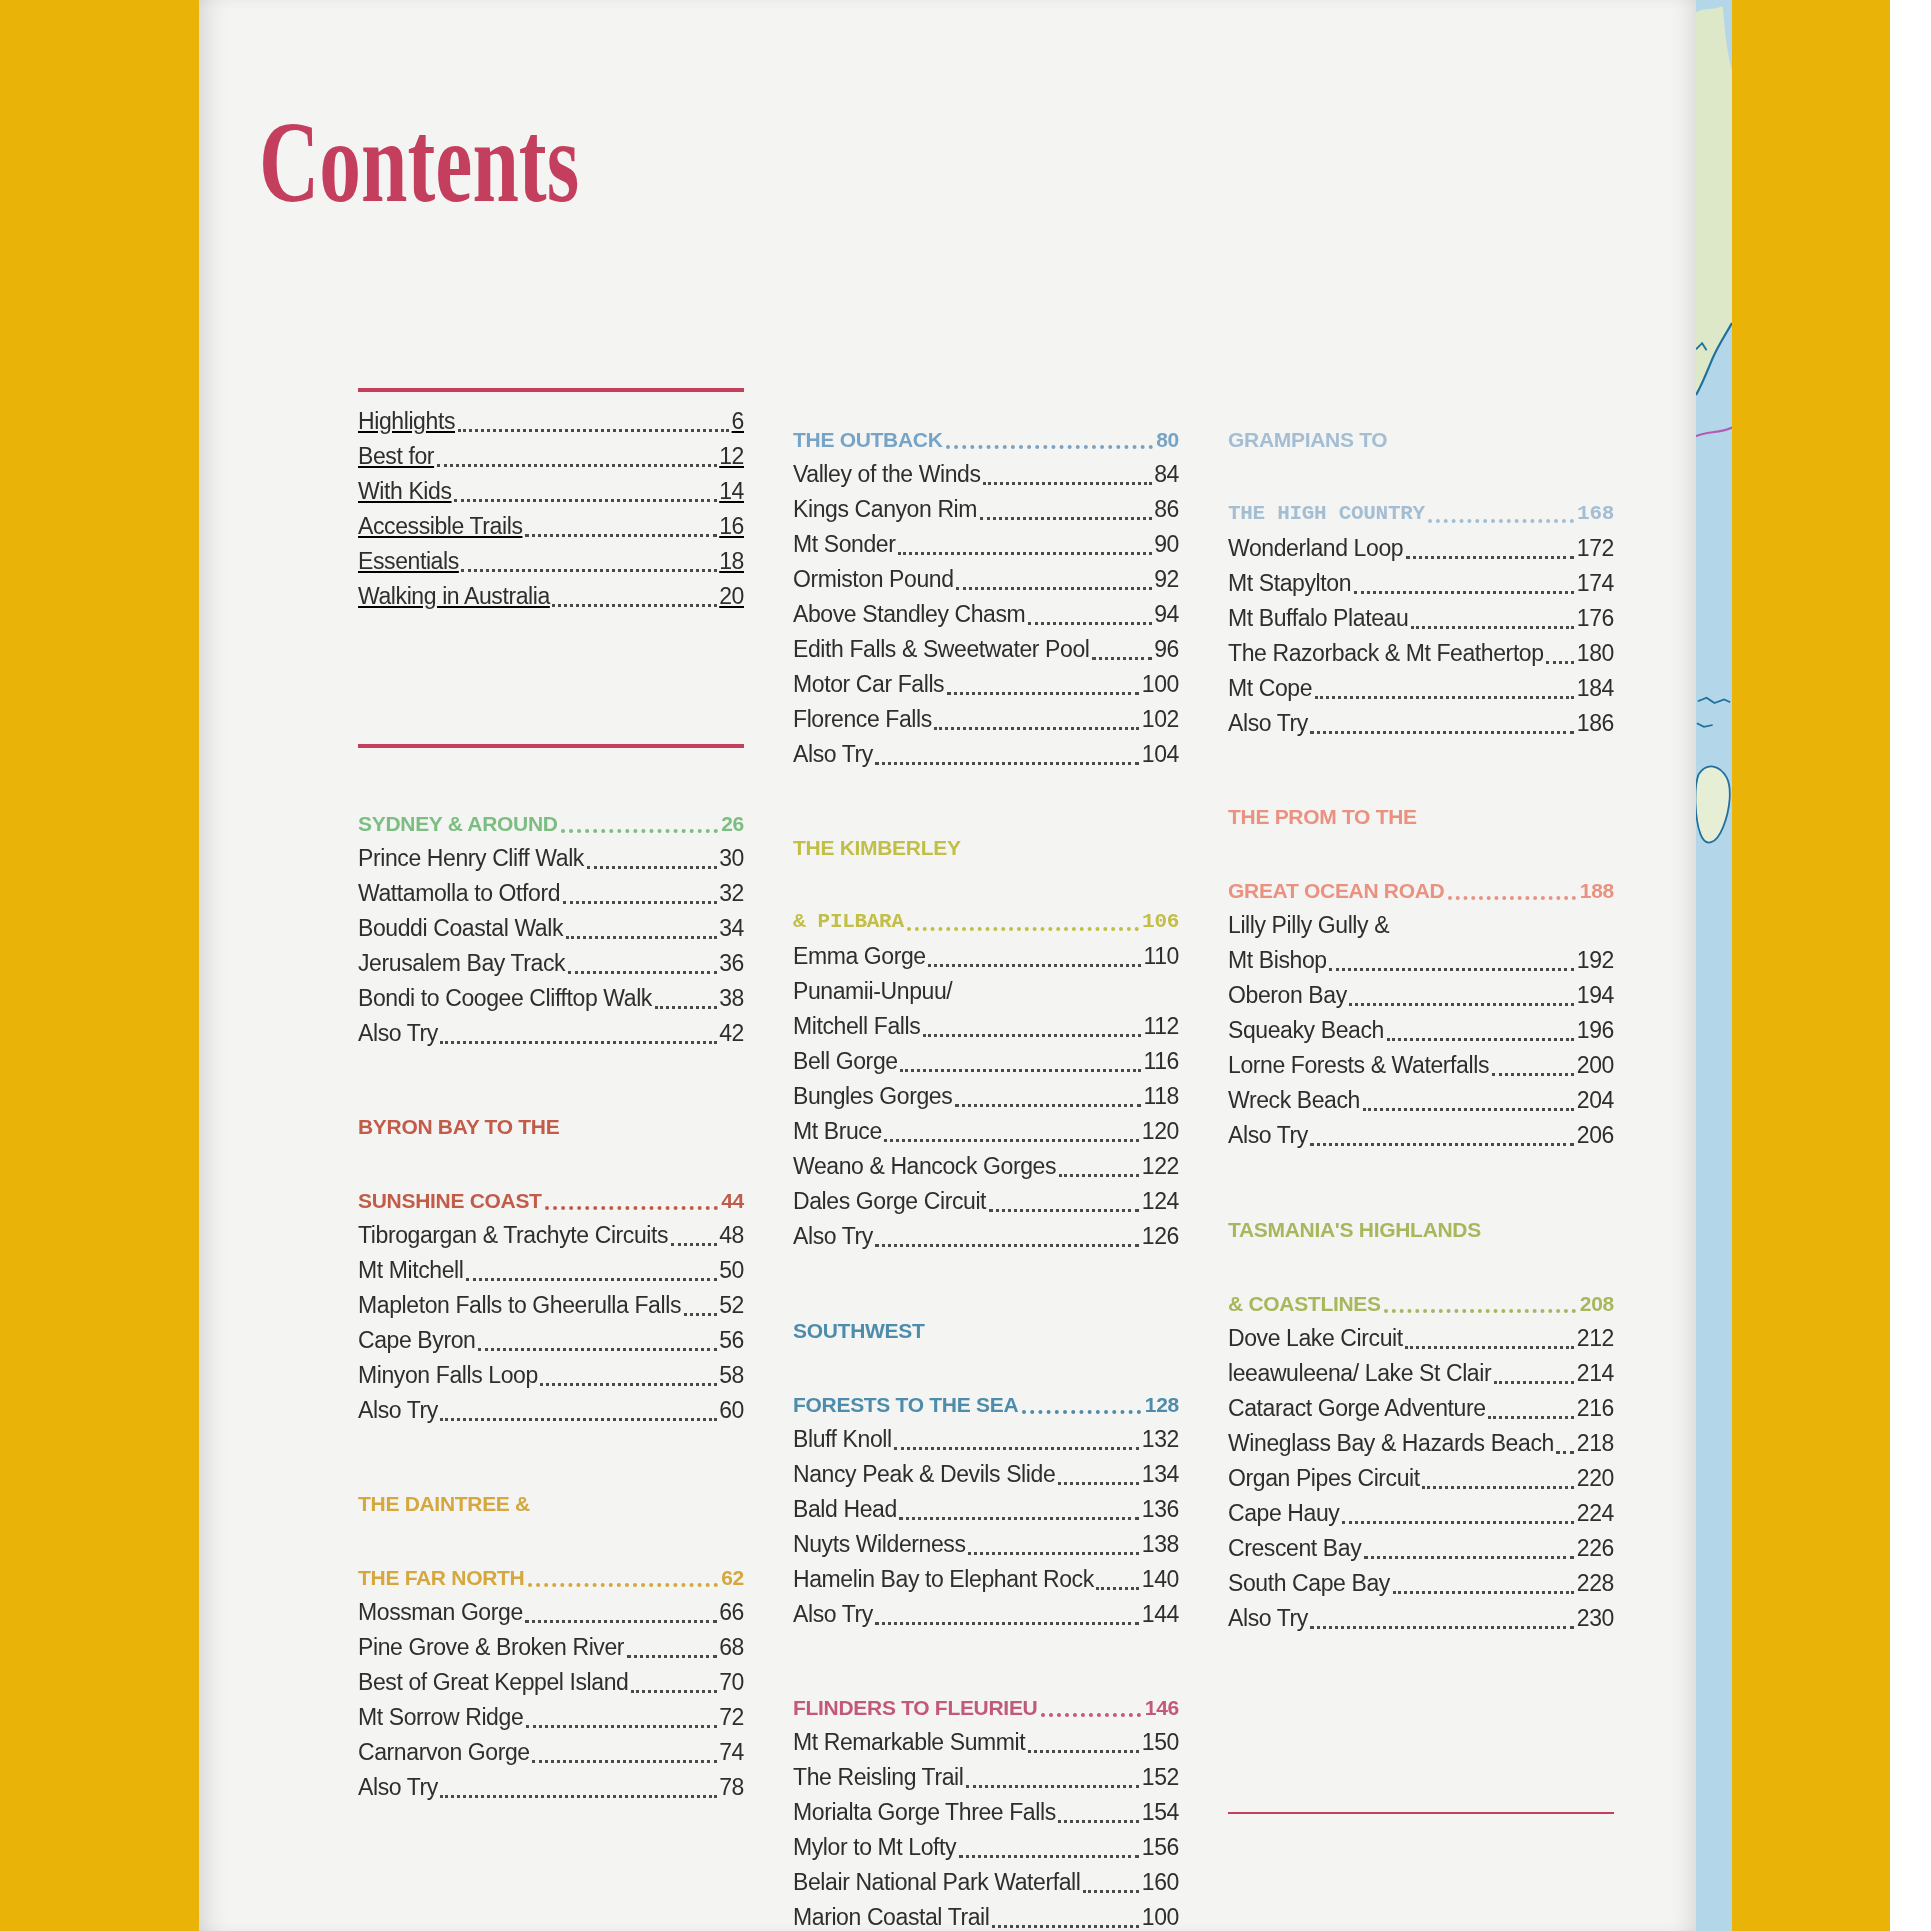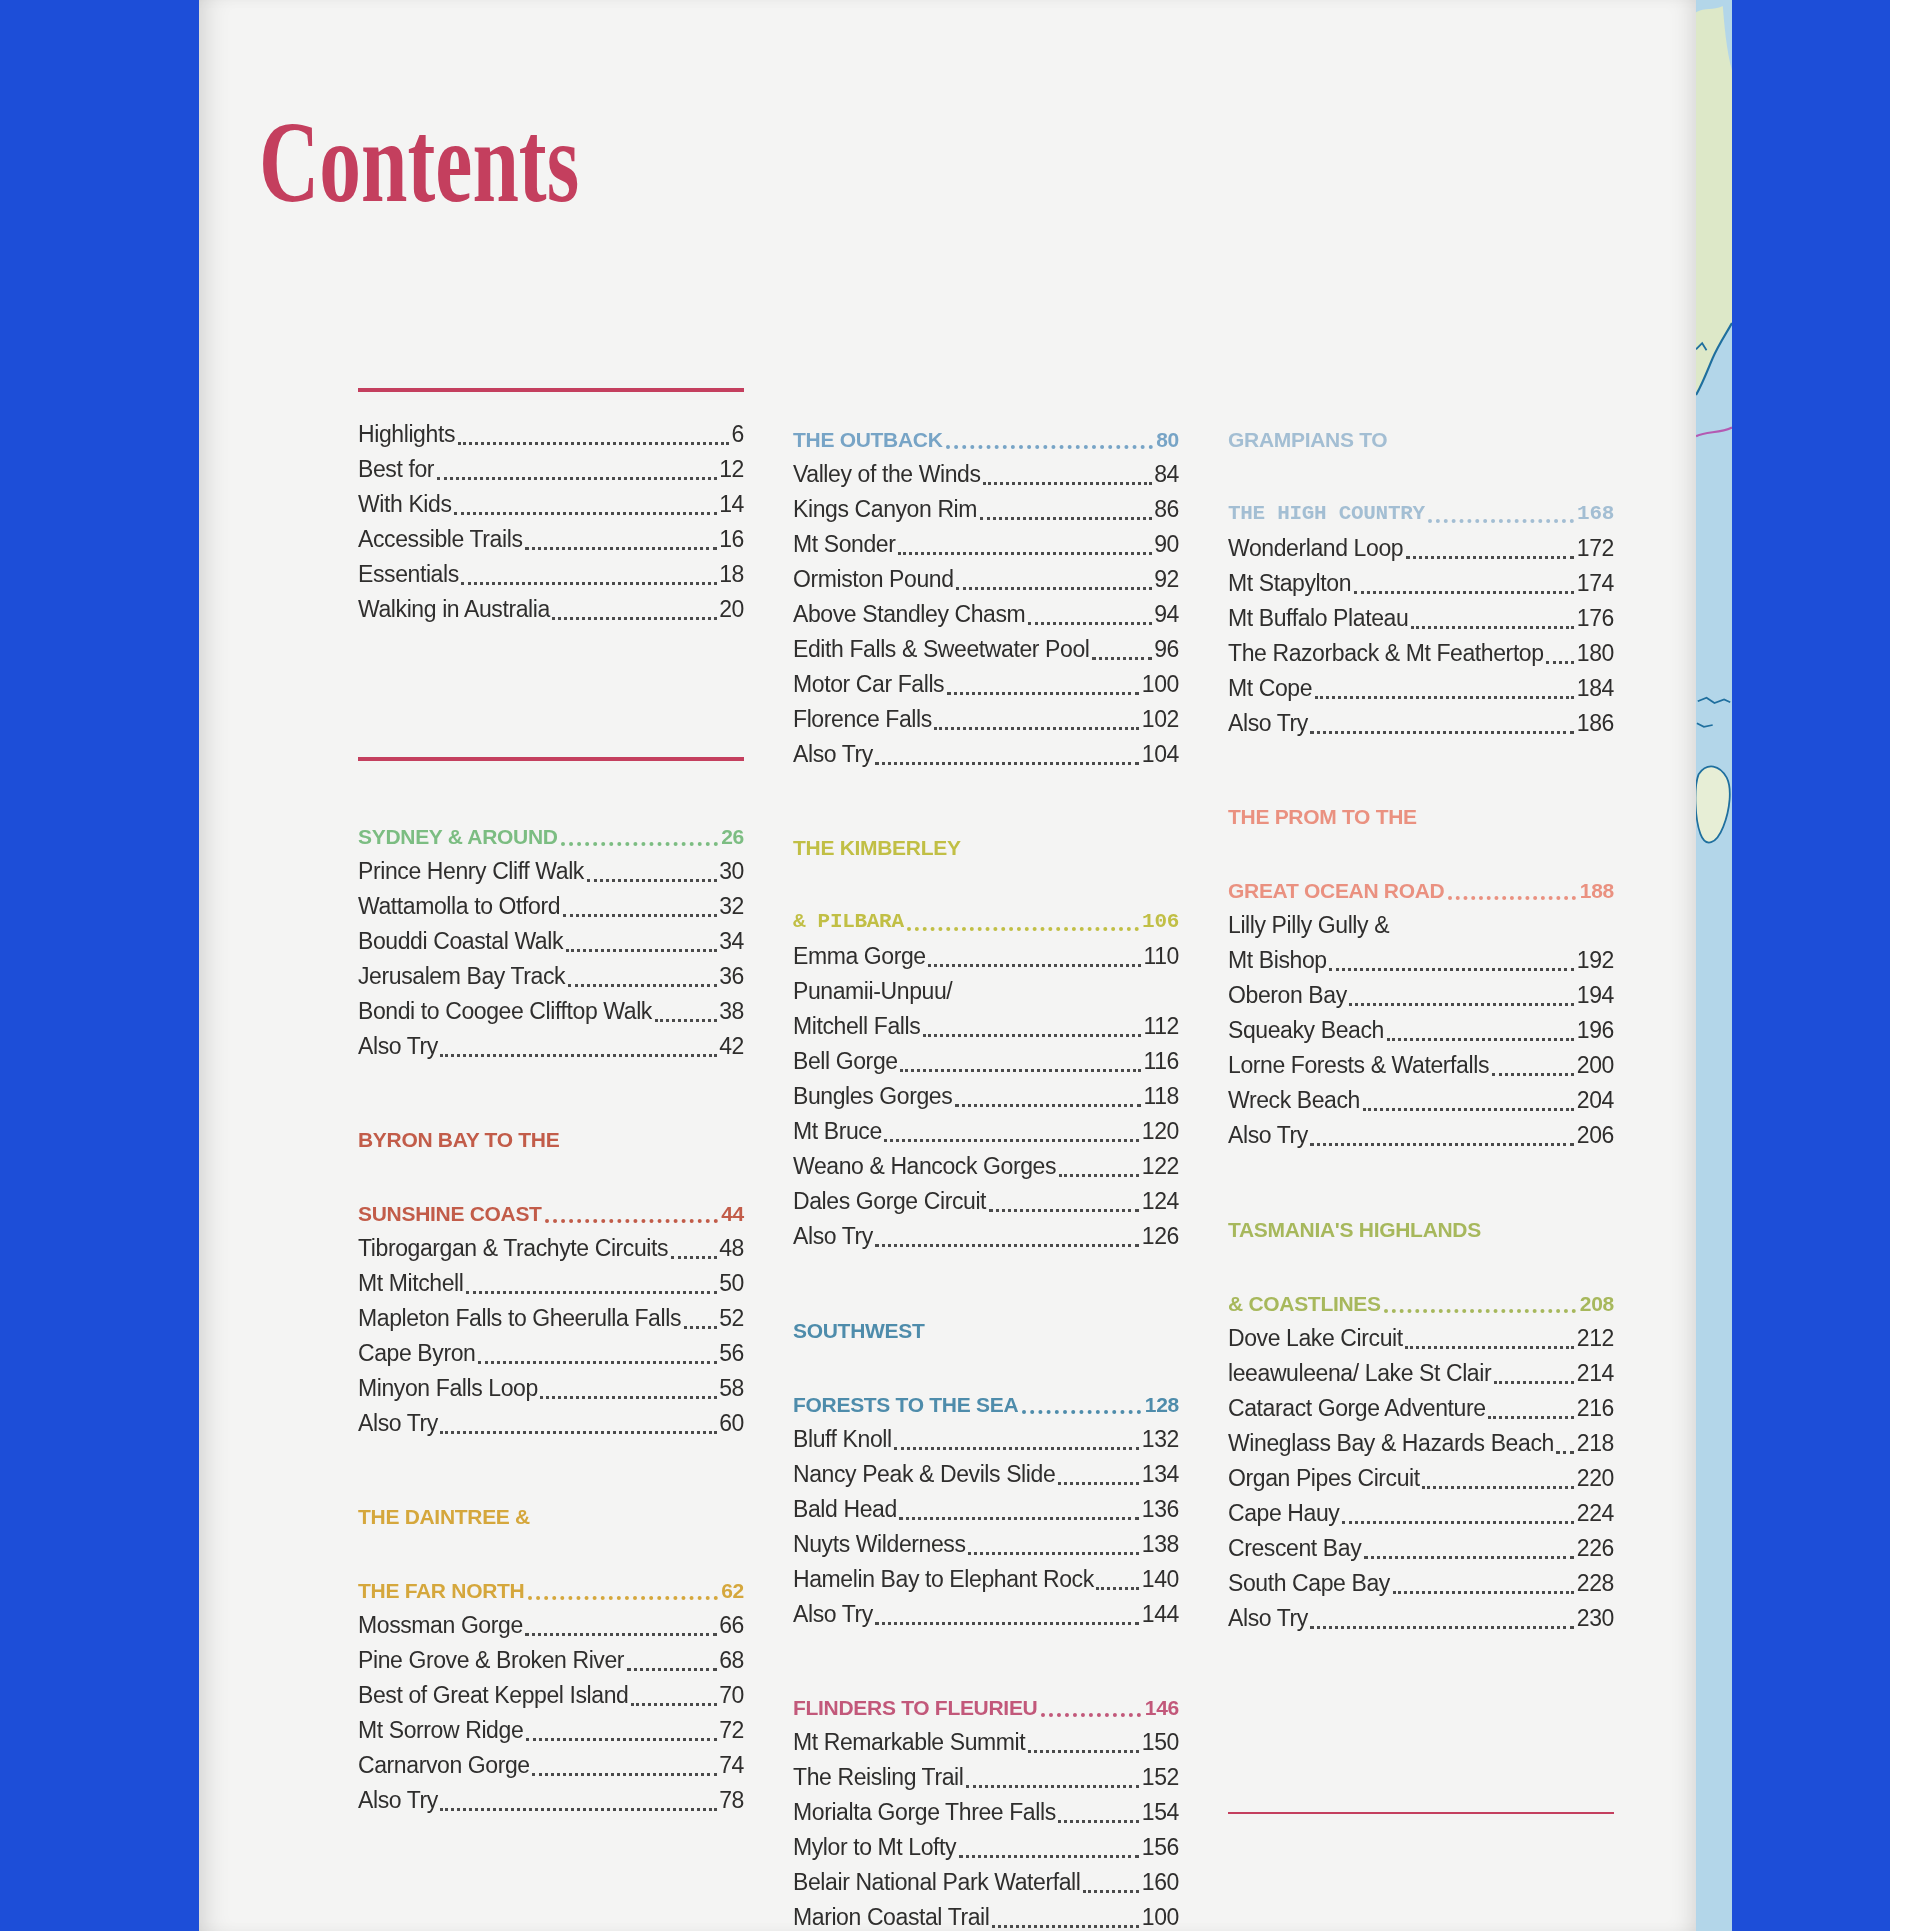--- a/index.html
+++ b/index.html
@@ -1,21 +1,21 @@
 <!DOCTYPE html>
 <html style="font-size:14px"><head>
 <meta charset="utf-8">
 <style>
   html,body{margin:0;padding:0;}
   body{
     width:1931px;height:1931px;background:#ffffff;
     font-family:"Liberation Sans",sans-serif;
     -webkit-font-smoothing:antialiased;
   }
-  .canvas{position:relative;width:1890px;height:1931px;background:#1d4ed8;overflow:hidden;}
+  .canvas{position:relative;width:1890px;height:1931px;background:#eab308;overflow:hidden;}
 
   
   .page{
     position:absolute;left:199px;top:0;width:1497px;height:1931px;
     background:#f4f4f3;
     box-shadow:inset 21px 0 30px -21px rgba(0,0,0,.20), inset -16px 0 23px -14px rgba(0,0,0,.15);
   }
 
   
   .title{
@@ -29,21 +29,21 @@
   .cols{position:absolute;left:159px;top:383px;display:flex;gap:49px;}
   .col{width:386px;display:flex;flex-direction:column;}
 
   .block{margin-top:19.3px;}
   .col .block:first-child{margin-top:0;}
   .block.standalone{margin-top:125px;}
 
   .major-heading{font-size:33px;font-weight:700;line-height:39px;letter-spacing:-0.4px;white-space:nowrap;}
   .rule{height:3.5px;margin-top:5.3px;}
   .rule.thin{height:2.6px;margin-top:0;}
-  .major .entries{margin-top:25px;}
+  .major .entries{margin-top:12px;text-decoration:underline;}
 
   .sec-line{font-size:21px;font-weight:700;line-height:35px;letter-spacing:-0.3px;margin-top:39px;}
   .sec-line .lbl{white-space:nowrap;}
   .sec-line .dots{border-bottom:4px dotted currentColor;margin:0 3.5px 8px 3.5px;}
   .sec-pg{font-weight:700;}
 
   .entries{display:flex;flex-direction:column;}
   .entry{font-size:23px;line-height:35px;color:#2f2e2d;letter-spacing:-0.4px;}
   .entry .dots{border-bottom:3.1px dotted #4a4a4a;margin:0 2.6px 7px 2.6px;}
 

